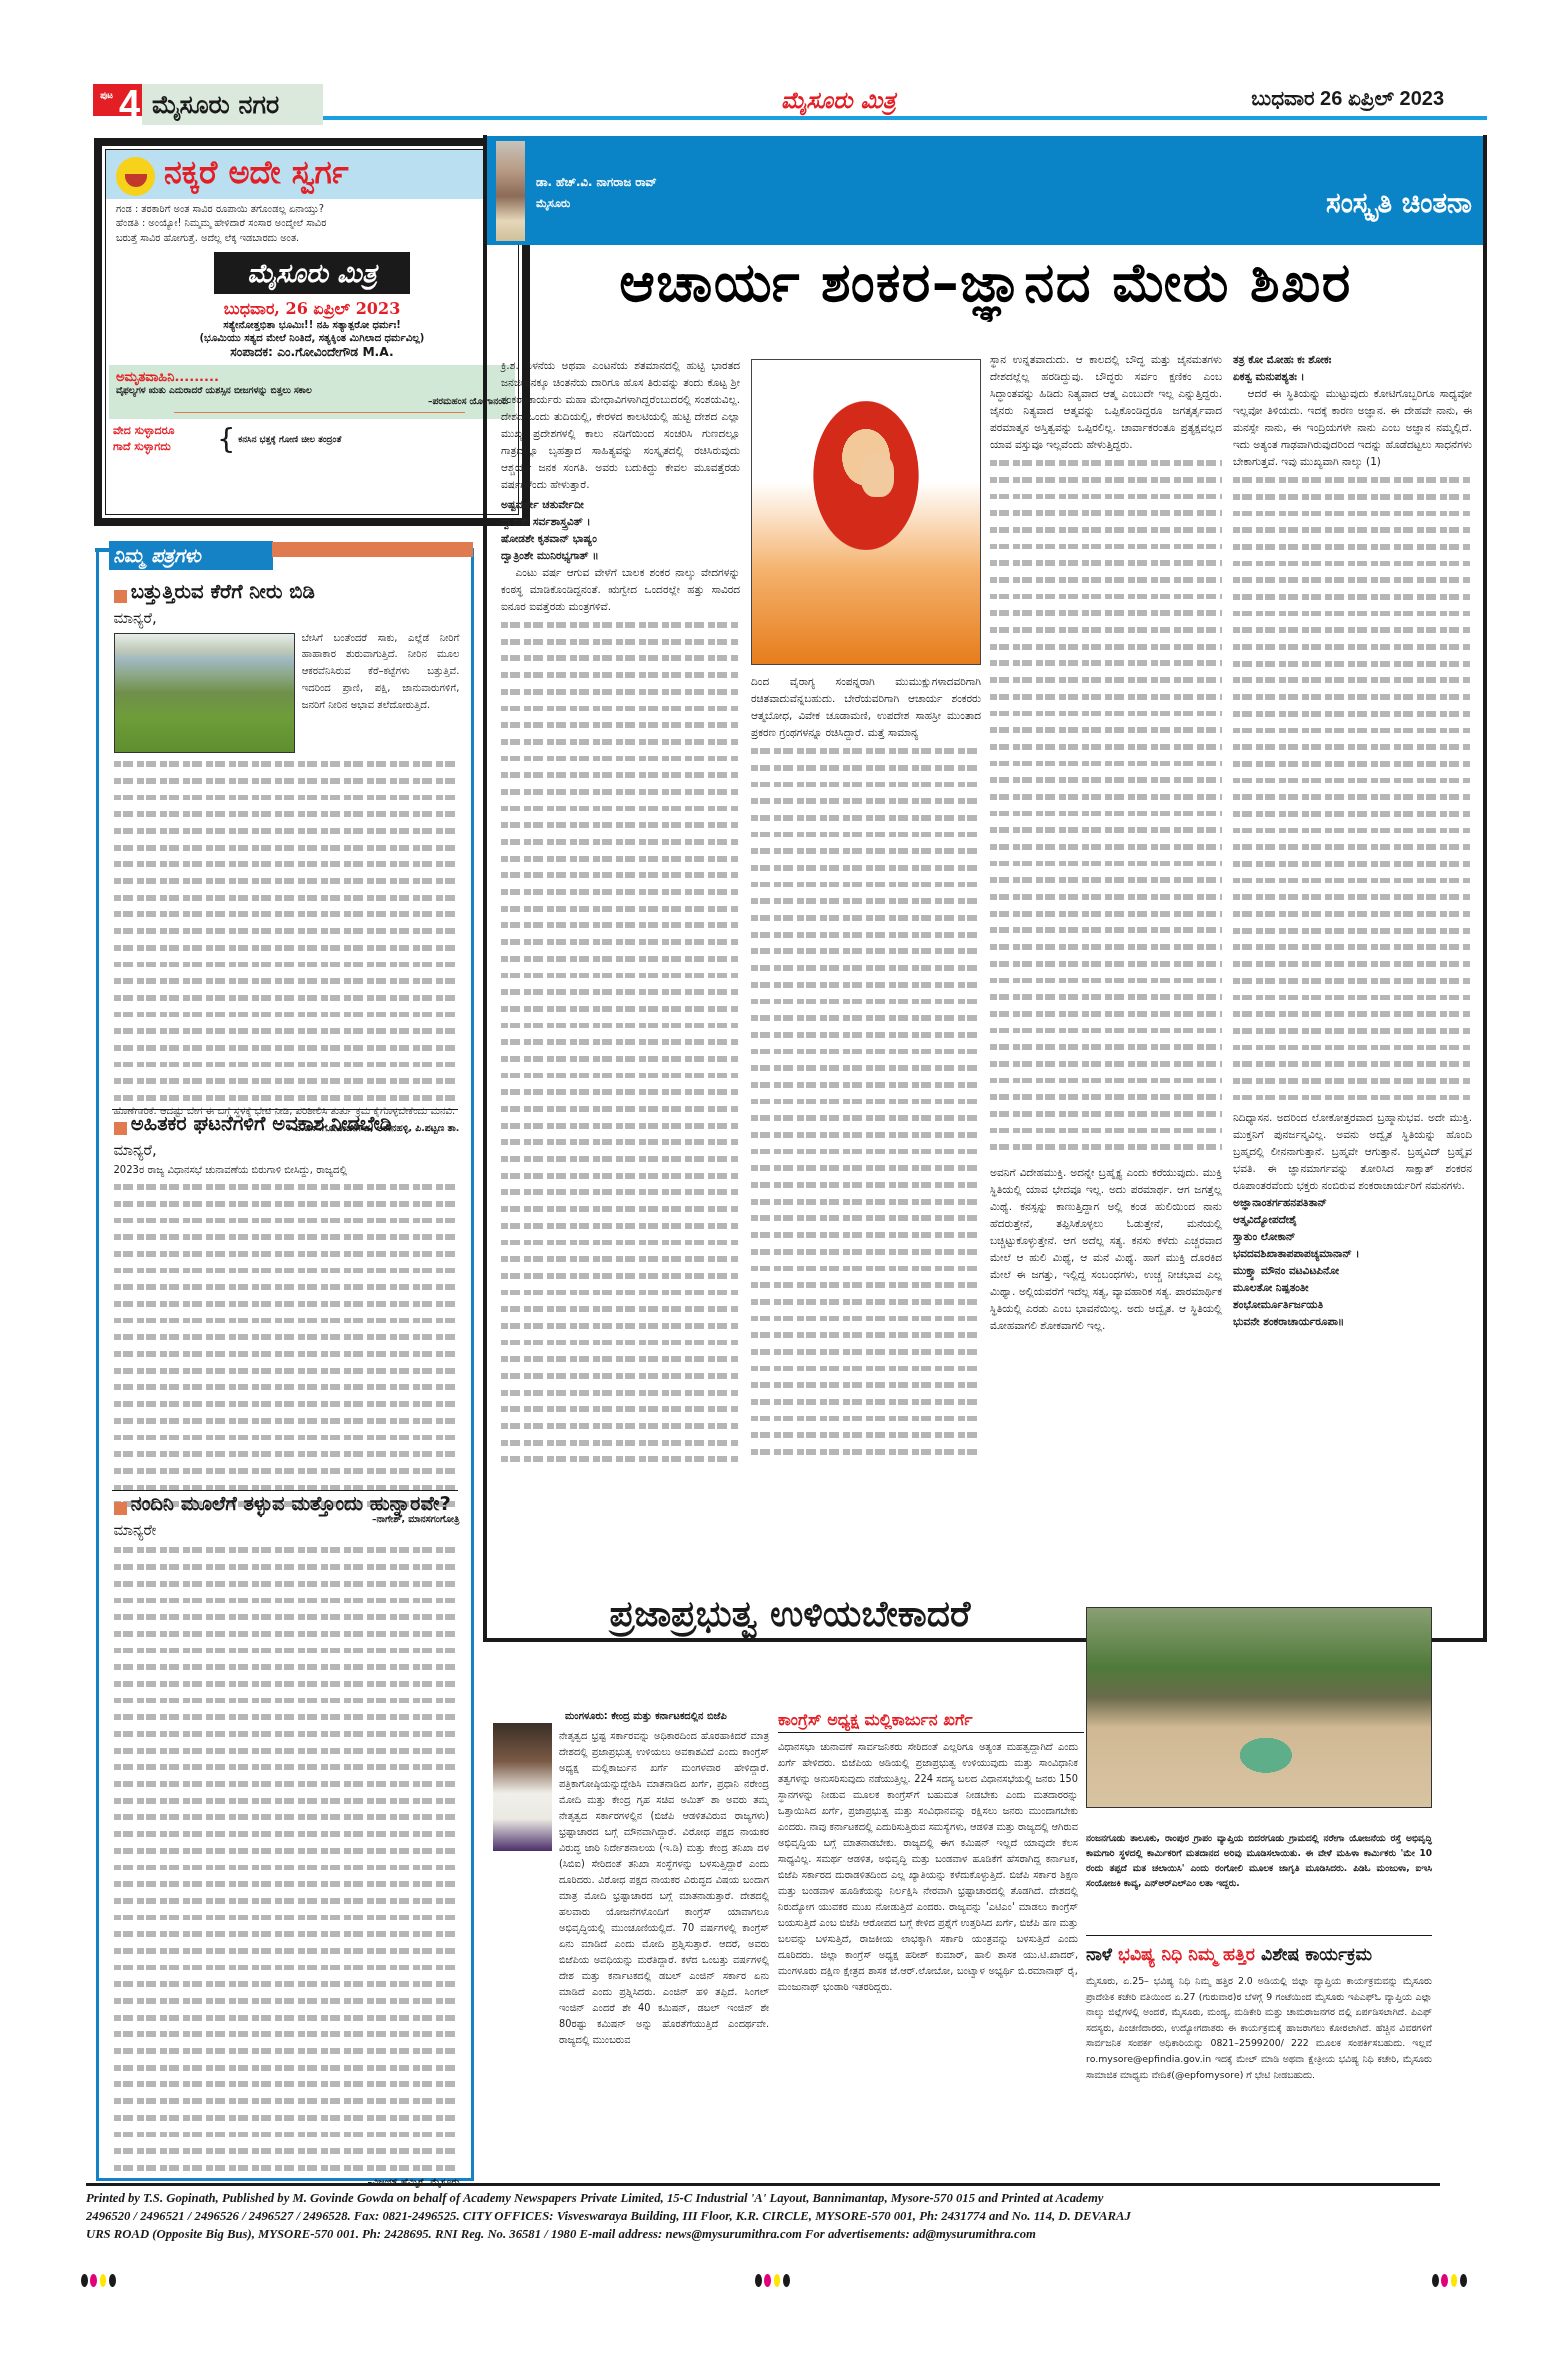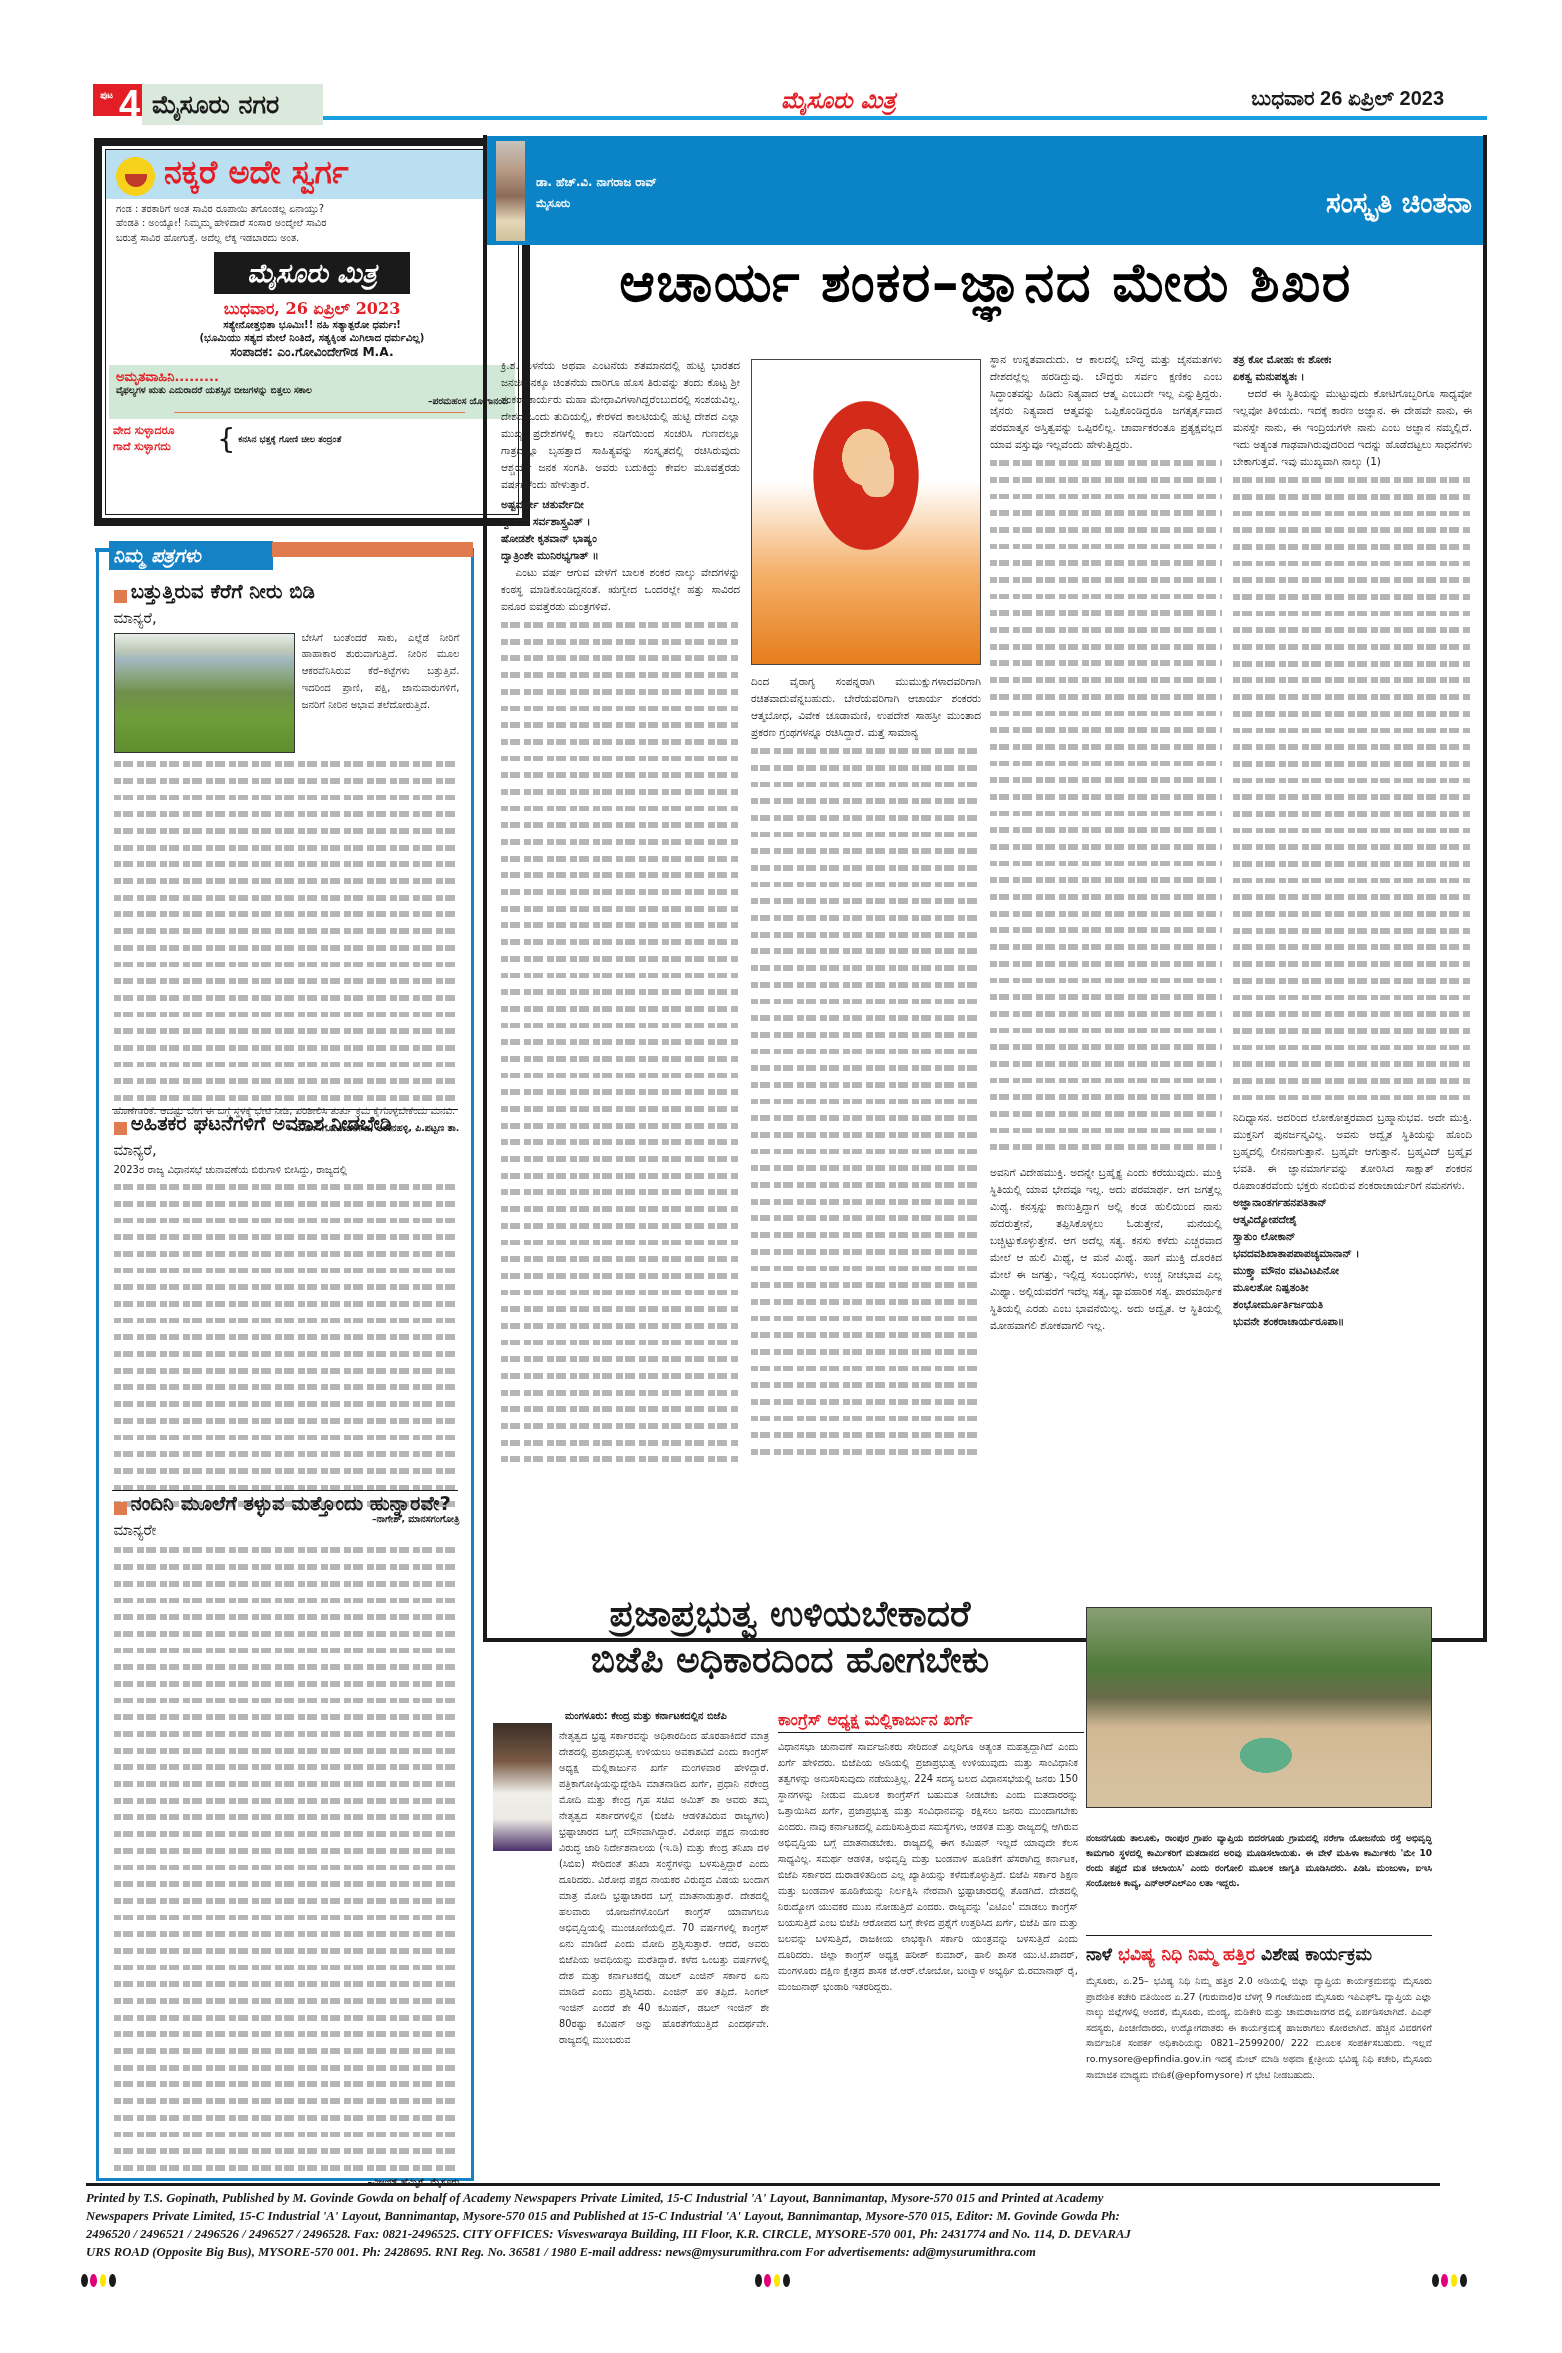--- a/index.html
+++ b/index.html
@@ -503,39 +503,37 @@
     <div>ಭವದವಶಿಖಾತಾಪಪಾಪಚ್ಯಮಾನಾನ್ ।</div>
     <div>ಮುಕ್ತ್ವಾ ಮೌನಂ ವಟವಿಟಪಿನೋ</div>
     <div>ಮೂಲತೋ ನಿಷ್ಪತಂತೀ</div>
     <div>ಶಂಭೋರ್ಮೂರ್ತಿರ್ಜಯತಿ</div>
     <div>ಭುವನೇ ಶಂಕರಾಚಾರ್ಯರೂಪಾ॥</div>
   </div>
 </div>
 
 <div class="pol-headline">
   <div>ಪ್ರಜಾಪ್ರಭುತ್ವ ಉಳಿಯಬೇಕಾದರೆ</div>
-  <div>ಬಿಜೆಪಿ ಅಧಿಕಾರದಿಂದ ಹೋಗಬೇಕು</div>
 </div>
 <div class="pol-byline">ಮಂಗಳೂರು: ಕೇಂದ್ರ ಮತ್ತು ಕರ್ನಾಟಕದಲ್ಲಿನ ಬಿಜೆಪಿ</div>
 <div class="pol-sub">ಕಾಂಗ್ರೆಸ್ ಅಧ್ಯಕ್ಷ ಮಲ್ಲಿಕಾರ್ಜುನ ಖರ್ಗೆ</div>
 <div class="pol-sub-rule"></div>
 <div class="pol-photo"></div>
 <div class="art-col" style="left:559px; top:1728px; width:210px; font-size:9.8px; line-height:16px; height:435px; overflow:hidden">ನೇತೃತ್ವದ ಭ್ರಷ್ಟ ಸರ್ಕಾರವನ್ನು ಅಧಿಕಾರದಿಂದ ಹೊರಹಾಕಿದರೆ ಮಾತ್ರ ದೇಶದಲ್ಲಿ ಪ್ರಜಾಪ್ರಭುತ್ವ ಉಳಿಯಲು ಅವಕಾಶವಿದೆ ಎಂದು ಕಾಂಗ್ರೆಸ್ ಅಧ್ಯಕ್ಷ ಮಲ್ಲಿಕಾರ್ಜುನ ಖರ್ಗೆ ಮಂಗಳವಾರ ಹೇಳಿದ್ದಾರೆ. ಪತ್ರಿಕಾಗೋಷ್ಠಿಯನ್ನುದ್ದೇಶಿಸಿ ಮಾತನಾಡಿದ ಖರ್ಗೆ, ಪ್ರಧಾನಿ ನರೇಂದ್ರ ಮೋದಿ ಮತ್ತು ಕೇಂದ್ರ ಗೃಹ ಸಚಿವ ಅಮಿತ್ ಶಾ ಅವರು ತಮ್ಮ ನೇತೃತ್ವದ ಸರ್ಕಾರಗಳಲ್ಲಿನ (ಬಿಜೆಪಿ ಆಡಳಿತವಿರುವ ರಾಜ್ಯಗಳು) ಭ್ರಷ್ಟಾಚಾರದ ಬಗ್ಗೆ ಮೌನವಾಗಿದ್ದಾರೆ. ವಿರೋಧ ಪಕ್ಷದ ನಾಯಕರ ವಿರುದ್ಧ ಜಾರಿ ನಿರ್ದೇಶನಾಲಯ (ಇ.ಡಿ) ಮತ್ತು ಕೇಂದ್ರ ತನಿಖಾ ದಳ (ಸಿಬಿಐ) ಸೇರಿದಂತೆ ತನಿಖಾ ಸಂಸ್ಥೆಗಳನ್ನು ಬಳಸುತ್ತಿದ್ದಾರೆ ಎಂದು ದೂರಿದರು. ವಿರೋಧ ಪಕ್ಷದ ನಾಯಕರ ವಿರುದ್ಧದ ವಿಷಯ ಬಂದಾಗ ಮಾತ್ರ ಮೋದಿ ಭ್ರಷ್ಟಾಚಾರದ ಬಗ್ಗೆ ಮಾತನಾಡುತ್ತಾರೆ. ದೇಶದಲ್ಲಿ ಹಲವಾರು ಯೋಜನೆಗಳೊಂದಿಗೆ ಕಾಂಗ್ರೆಸ್ ಯಾವಾಗಲೂ ಅಭಿವೃದ್ಧಿಯಲ್ಲಿ ಮುಂಚೂಣಿಯಲ್ಲಿದೆ. 70 ವರ್ಷಗಳಲ್ಲಿ ಕಾಂಗ್ರೆಸ್ ಏನು ಮಾಡಿದೆ ಎಂದು ಮೋದಿ ಪ್ರಶ್ನಿಸುತ್ತಾರೆ. ಆದರೆ, ಅವರು ಬಿಜೆಪಿಯ ಅವಧಿಯನ್ನು ಮರೆತಿದ್ದಾರೆ. ಕಳೆದ ಒಂಬತ್ತು ವರ್ಷಗಳಲ್ಲಿ ದೇಶ ಮತ್ತು ಕರ್ನಾಟಕದಲ್ಲಿ ಡಬಲ್ ಎಂಜಿನ್ ಸರ್ಕಾರ ಏನು ಮಾಡಿದೆ ಎಂದು ಪ್ರಶ್ನಿಸಿದರು. ಎಂಜಿನ್ ಹಳಿ ತಪ್ಪಿದೆ. ಸಿಂಗಲ್ ಇಂಜಿನ್ ಎಂದರೆ ಶೇ 40 ಕಮಿಷನ್, ಡಬಲ್ ಇಂಜಿನ್ ಶೇ 80ರಷ್ಟು ಕಮಿಷನ್ ಅನ್ನು ಹೊರತೆಗೆಯುತ್ತಿದೆ ಎಂದರ್ಥವೇ. ರಾಜ್ಯದಲ್ಲಿ ಮುಂಬರುವ</div>
 <div class="art-col" style="left:778px; top:1739px; width:300px; font-size:9.8px; line-height:16px; height:428px; overflow:hidden">ವಿಧಾನಸಭಾ ಚುನಾವಣೆ ಸಾರ್ವಜನಿಕರು ಸೇರಿದಂತೆ ಎಲ್ಲರಿಗೂ ಅತ್ಯಂತ ಮಹತ್ವದ್ದಾಗಿದೆ ಎಂದು ಖರ್ಗೆ ಹೇಳಿದರು. ಬಿಜೆಪಿಯ ಅಡಿಯಲ್ಲಿ ಪ್ರಜಾಪ್ರಭುತ್ವ ಉಳಿಯುವುದು ಮತ್ತು ಸಾಂವಿಧಾನಿಕ ತತ್ವಗಳನ್ನು ಅನುಸರಿಸುವುದು ನಡೆಯುತ್ತಿಲ್ಲ. 224 ಸದಸ್ಯ ಬಲದ ವಿಧಾನಸಭೆಯಲ್ಲಿ ಜನರು 150 ಸ್ಥಾನಗಳನ್ನು ನೀಡುವ ಮೂಲಕ ಕಾಂಗ್ರೆಸ್‌ಗೆ ಬಹುಮತ ನೀಡಬೇಕು ಎಂದು ಮತದಾರರನ್ನು ಒತ್ತಾಯಿಸಿದ ಖರ್ಗೆ, ಪ್ರಜಾಪ್ರಭುತ್ವ ಮತ್ತು ಸಂವಿಧಾನವನ್ನು ರಕ್ಷಿಸಲು ಜನರು ಮುಂದಾಗಬೇಕು ಎಂದರು. ನಾವು ಕರ್ನಾಟಕದಲ್ಲಿ ಎದುರಿಸುತ್ತಿರುವ ಸಮಸ್ಯೆಗಳು, ಆಡಳಿತ ಮತ್ತು ರಾಜ್ಯದಲ್ಲಿ ಆಗಿರುವ ಅಭಿವೃದ್ಧಿಯ ಬಗ್ಗೆ ಮಾತನಾಡಬೇಕು. ರಾಜ್ಯದಲ್ಲಿ ಈಗ ಕಮಿಷನ್ ಇಲ್ಲದೆ ಯಾವುದೇ ಕೆಲಸ ಸಾಧ್ಯವಿಲ್ಲ. ಸಮರ್ಥ ಆಡಳಿತ, ಅಭಿವೃದ್ಧಿ ಮತ್ತು ಬಂಡವಾಳ ಹೂಡಿಕೆಗೆ ಹೆಸರಾಗಿದ್ದ ಕರ್ನಾಟಕ, ಬಿಜೆಪಿ ಸರ್ಕಾರದ ದುರಾಡಳಿತದಿಂದ ಎಲ್ಲ ಖ್ಯಾತಿಯನ್ನು ಕಳೆದುಕೊಳ್ಳುತ್ತಿದೆ. ಬಿಜೆಪಿ ಸರ್ಕಾರ ಶಿಕ್ಷಣ ಮತ್ತು ಬಂಡವಾಳ ಹೂಡಿಕೆಯನ್ನು ನಿರ್ಲಕ್ಷಿಸಿ ನೇರವಾಗಿ ಭ್ರಷ್ಟಾಚಾರದಲ್ಲಿ ತೊಡಗಿದೆ. ದೇಶದಲ್ಲಿ ನಿರುದ್ಯೋಗ ಯುವಕರ ಮುಖ ನೋಡುತ್ತಿದೆ ಎಂದರು. ರಾಜ್ಯವನ್ನು 'ಎಟಿಎಂ' ಮಾಡಲು ಕಾಂಗ್ರೆಸ್ ಬಯಸುತ್ತಿದೆ ಎಂಬ ಬಿಜೆಪಿ ಆರೋಪದ ಬಗ್ಗೆ ಕೇಳಿದ ಪ್ರಶ್ನೆಗೆ ಉತ್ತರಿಸಿದ ಖರ್ಗೆ, ಬಿಜೆಪಿ ಹಣ ಮತ್ತು ಬಲವನ್ನು ಬಳಸುತ್ತಿದೆ, ರಾಜಕೀಯ ಲಾಭಕ್ಕಾಗಿ ಸರ್ಕಾರಿ ಯಂತ್ರವನ್ನು ಬಳಸುತ್ತಿದೆ ಎಂದು ದೂರಿದರು. ಜಿಲ್ಲಾ ಕಾಂಗ್ರೆಸ್ ಅಧ್ಯಕ್ಷ ಹರೀಶ್ ಕುಮಾರ್, ಹಾಲಿ ಶಾಸಕ ಯು.ಟಿ.ಖಾದರ್, ಮಂಗಳೂರು ದಕ್ಷಿಣ ಕ್ಷೇತ್ರದ ಶಾಸಕ ಜೆ.ಆರ್.ಲೋಬೋ, ಬಂಟ್ವಾಳ ಅಭ್ಯರ್ಥಿ ಬಿ.ರಮಾನಾಥ್ ರೈ, ಮಂಜುನಾಥ್ ಭಂಡಾರಿ ಇತರರಿದ್ದರು.</div>
 
 <div class="vote-photo"></div>
 <div class="caption">ನಂಜನಗೂಡು ತಾಲೂಕು, ರಾಂಪುರ ಗ್ರಾಪಂ ವ್ಯಾಪ್ತಿಯ ಬಿದರಗೂಡು ಗ್ರಾಮದಲ್ಲಿ ನರೇಗಾ ಯೋಜನೆಯ ರಸ್ತೆ ಅಭಿವೃದ್ಧಿ ಕಾಮಗಾರಿ ಸ್ಥಳದಲ್ಲಿ ಕಾರ್ಮಿಕರಿಗೆ ಮತದಾನದ ಅರಿವು ಮೂಡಿಸಲಾಯಿತು. ಈ ವೇಳೆ ಮಹಿಳಾ ಕಾರ್ಮಿಕರು 'ಮೇ 10 ರಂದು ತಪ್ಪದೆ ಮತ ಚಲಾಯಿಸಿ' ಎಂದು ರಂಗೋಲಿ ಮೂಲಕ ಜಾಗೃತಿ ಮೂಡಿಸಿದರು. ಪಿಡಿಓ ಮಂಜುಳಾ, ಐಇಸಿ ಸಂಯೋಜಕಿ ಕಾವ್ಯ, ಎನ್‌ಆರ್‌ಎಲ್‌ಎಂ ಲತಾ ಇದ್ದರು.</div>
 <div class="epf-rule"></div>
 <div class="epf-head"><span>ನಾಳೆ </span><span class="red">ಭವಿಷ್ಯ ನಿಧಿ ನಿಮ್ಮ ಹತ್ತಿರ</span><span> ವಿಶೇಷ ಕಾರ್ಯಕ್ರಮ</span></div>
 <div class="epf-body">ಮೈಸೂರು, ಏ.25– ಭವಿಷ್ಯ ನಿಧಿ ನಿಮ್ಮ ಹತ್ತಿರ 2.0 ಅಡಿಯಲ್ಲಿ ಜಿಲ್ಲಾ ವ್ಯಾಪ್ತಿಯ ಕಾರ್ಯಕ್ರಮವನ್ನು ಮೈಸೂರು ಪ್ರಾದೇಶಿಕ ಕಚೇರಿ ವತಿಯಿಂದ ಏ.27 (ಗುರುವಾರ)ರ ಬೆಳಗ್ಗೆ 9 ಗಂಟೆಯಿಂದ ಮೈಸೂರು ಇಪಿಎಫ್‌ಓ ವ್ಯಾಪ್ತಿಯ ಎಲ್ಲಾ ನಾಲ್ಕು ಜಿಲ್ಲೆಗಳಲ್ಲಿ ಅಂದರೆ, ಮೈಸೂರು, ಮಂಡ್ಯ, ಮಡಿಕೇರಿ ಮತ್ತು ಚಾಮರಾಜನಗರ ದಲ್ಲಿ ಏರ್ಪಡಿಸಲಾಗಿದೆ. ಪಿಎಫ್ ಸದಸ್ಯರು, ಪಿಂಚಣಿದಾರರು, ಉದ್ಯೋಗದಾತರು ಈ ಕಾರ್ಯಕ್ರಮಕ್ಕೆ ಹಾಜರಾಗಲು ಕೋರಲಾಗಿದೆ. ಹೆಚ್ಚಿನ ವಿವರಗಳಿಗೆ ಸಾರ್ವಜನಿಕ ಸಂಪರ್ಕ ಅಧಿಕಾರಿಯನ್ನು 0821–2599200/ 222 ಮೂಲಕ ಸಂಪರ್ಕಿಸಬಹುದು. ಇಲ್ಲವೆ ro.mysore@epfindia.gov.in ಇದಕ್ಕೆ ಮೇಲ್ ಮಾಡಿ ಅಥವಾ ಕ್ಷೇತ್ರೀಯ ಭವಿಷ್ಯ ನಿಧಿ ಕಚೇರಿ, ಮೈಸೂರು ಸಾಮಾಜಿಕ ಮಾಧ್ಯಮ ವೇದಿಕೆ(@epfomysore) ಗೆ ಭೇಟಿ ನೀಡಬಹುದು.</div>
 
 <div class="footer-rule"></div>
 <div class="imprint">
   <div>Printed by T.S. Gopinath, Published by M. Govinde Gowda on behalf of Academy Newspapers Private Limited, 15-C Industrial 'A' Layout, Bannimantap, Mysore-570 015 and Printed at Academy</div>
-  <div>Newspapers Private Limited, 15-C Industrial 'A' Layout, Bannimantap, Mysore-570 015 and Published at 15-C Industrial 'A' Layout, Bannimantap, Mysore-570 015, Editor: M. Govinde Gowda Ph:</div>
   <div>2496520 / 2496521 / 2496526 / 2496527 / 2496528. Fax: 0821-2496525. CITY OFFICES: Visveswaraya Building, III Floor, K.R. CIRCLE, MYSORE-570 001, Ph: 2431774 and No. 114, D. DEVARAJ</div>
   <div>URS ROAD (Opposite Big Bus), MYSORE-570 001. Ph: 2428695. RNI Reg. No. 36581 / 1980 E-mail address: news@mysurumithra.com  For advertisements: ad@mysurumithra.com</div>
 </div>
 <div class="reg-marks" style="left:81px">
     <span class="c-k"></span>
     <span class="c-m"></span>
     <span class="c-y"></span>
     <span class="c-k"></span>
   </div>
 <div class="reg-marks" style="left:755px">

